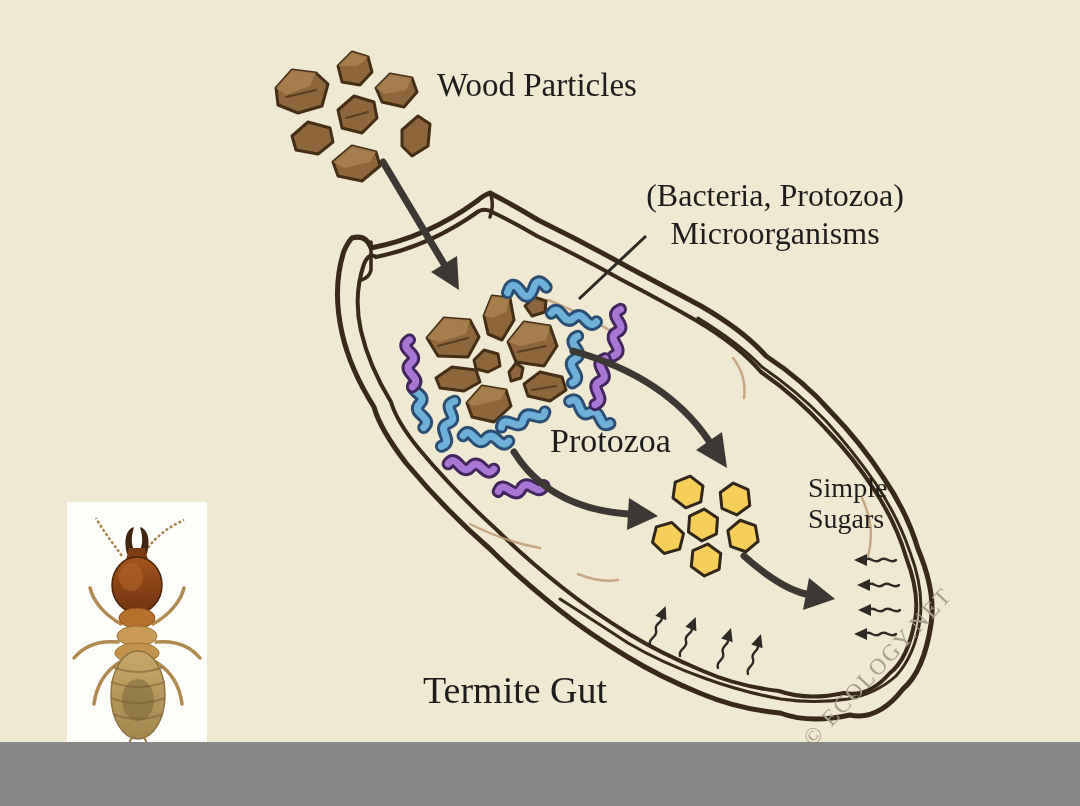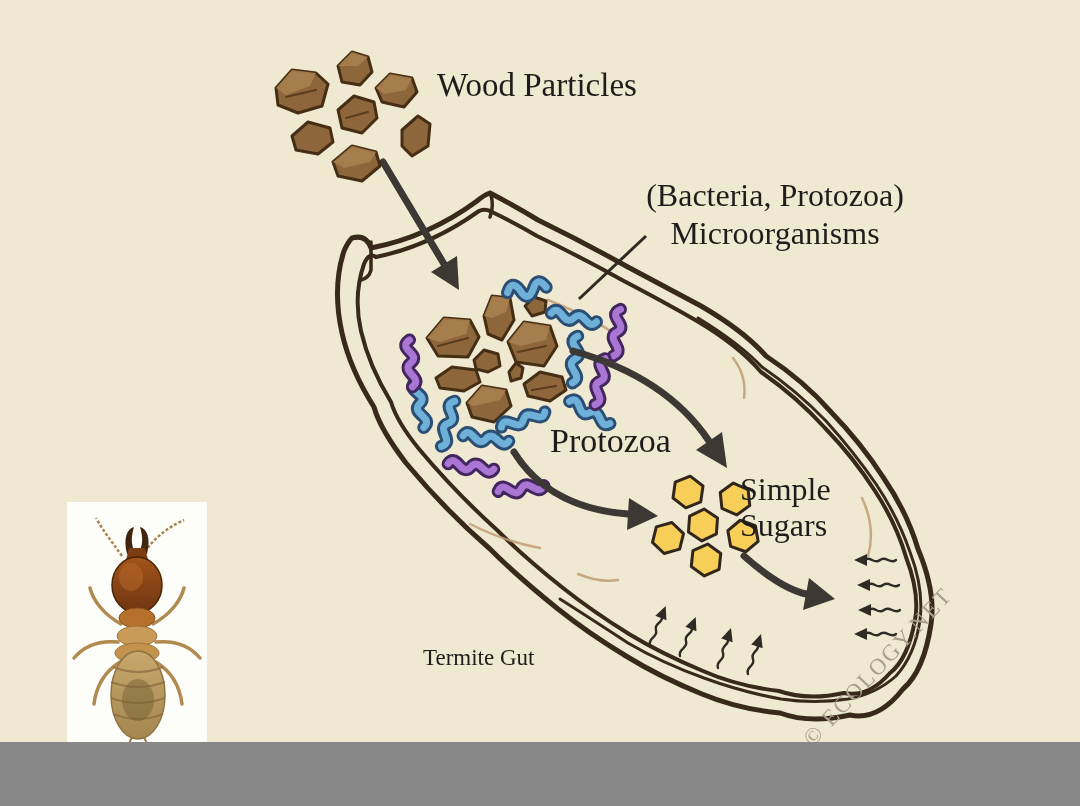--- a/index.html
+++ b/index.html
@@ -6,22 +6,22 @@
   .stage{
     position:relative;width:1080px;height:742px;overflow:hidden;
     background:#f0e9d1;
     font-family:Liberation Serif, serif;
   }
   .stage svg{position:absolute;left:0;top:0;}
   .lbl{position:absolute;color:#1e1d1b;line-height:1.08;white-space:nowrap;}
   .lbl-wood{left:437px;top:68px;font-size:33px;}
   .lbl-micro{left:620px;top:176px;width:310px;font-size:32px;text-align:center;line-height:1.2;white-space:normal;}
   .lbl-enzymes{left:550px;top:423px;font-size:34px;}
-  .lbl-sugars{left:740px;top:472px;font-size:32px;line-height:1.12;}
-  .lbl-gut{left:423px;top:646px;font-size:23px;}
+  .lbl-sugars{left:808px;top:472px;font-size:28px;line-height:1.12;}
+  .lbl-gut{left:423px;top:670px;font-size:38px;}
   .watermark{
     position:absolute;left:768px;top:652px;width:220px;height:30px;
     display:flex;align-items:center;justify-content:center;
     transform:rotate(-47deg);
     color:#a89f8d;font-size:23px;letter-spacing:2px;white-space:nowrap;
   }
   
   .so,.si{fill:none;stroke-linecap:round;stroke-linejoin:round;}
   .so.b{stroke:#2a4e74;stroke-width:13;}
   .si.b{stroke:#6fb0d9;stroke-width:7;}

